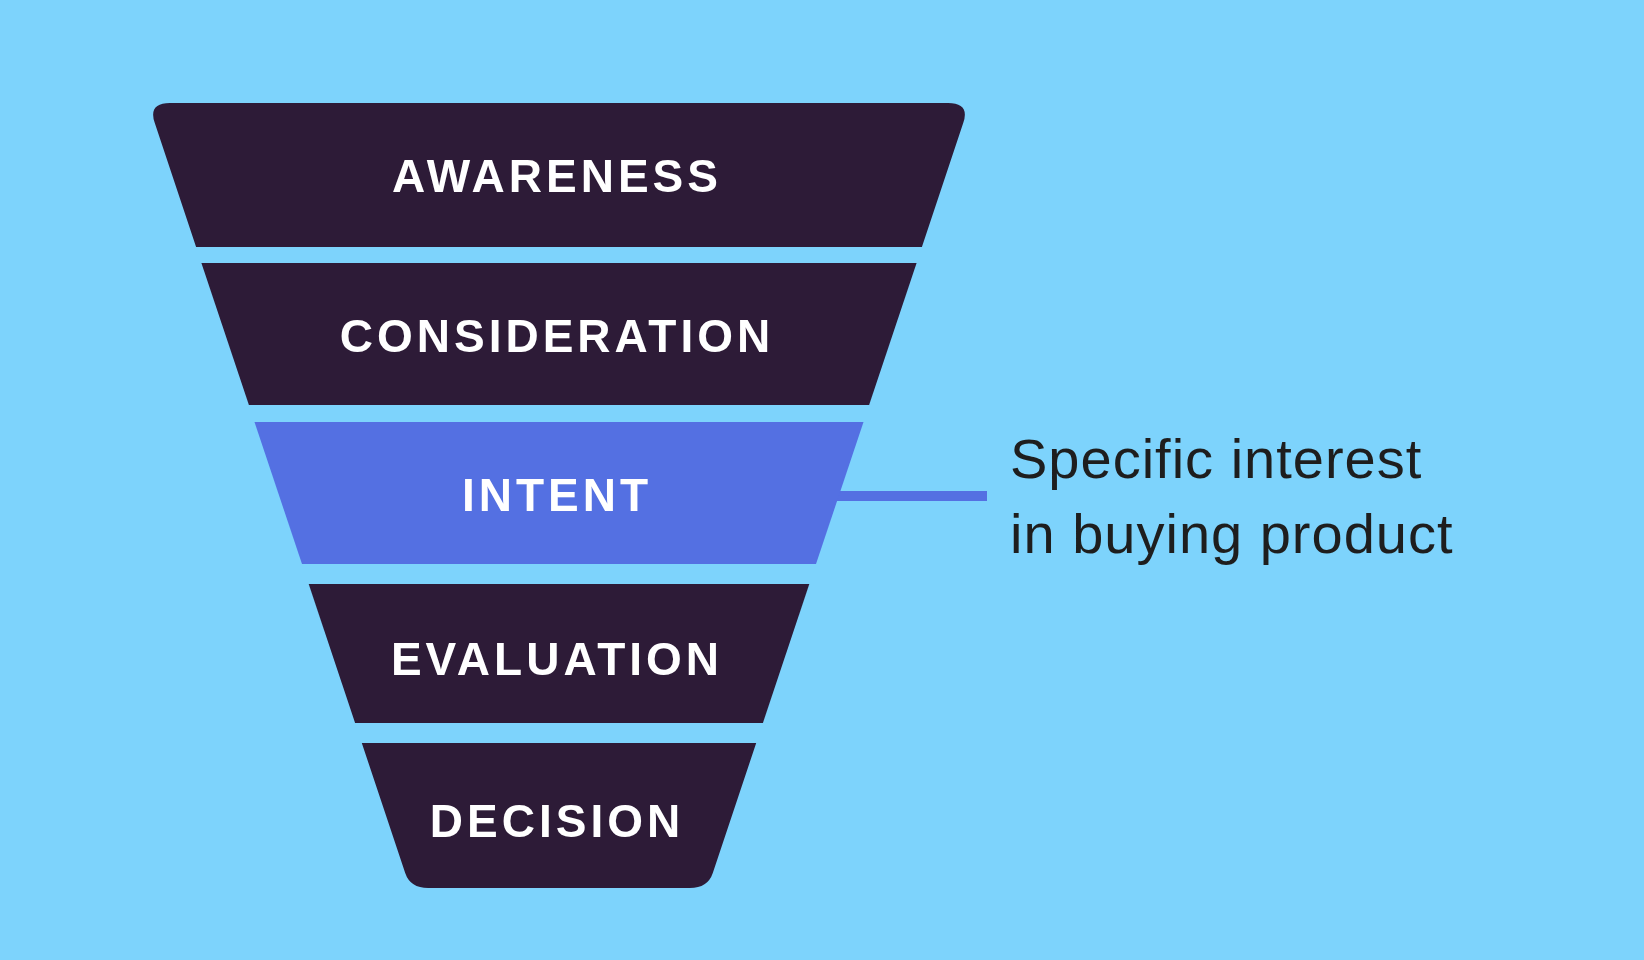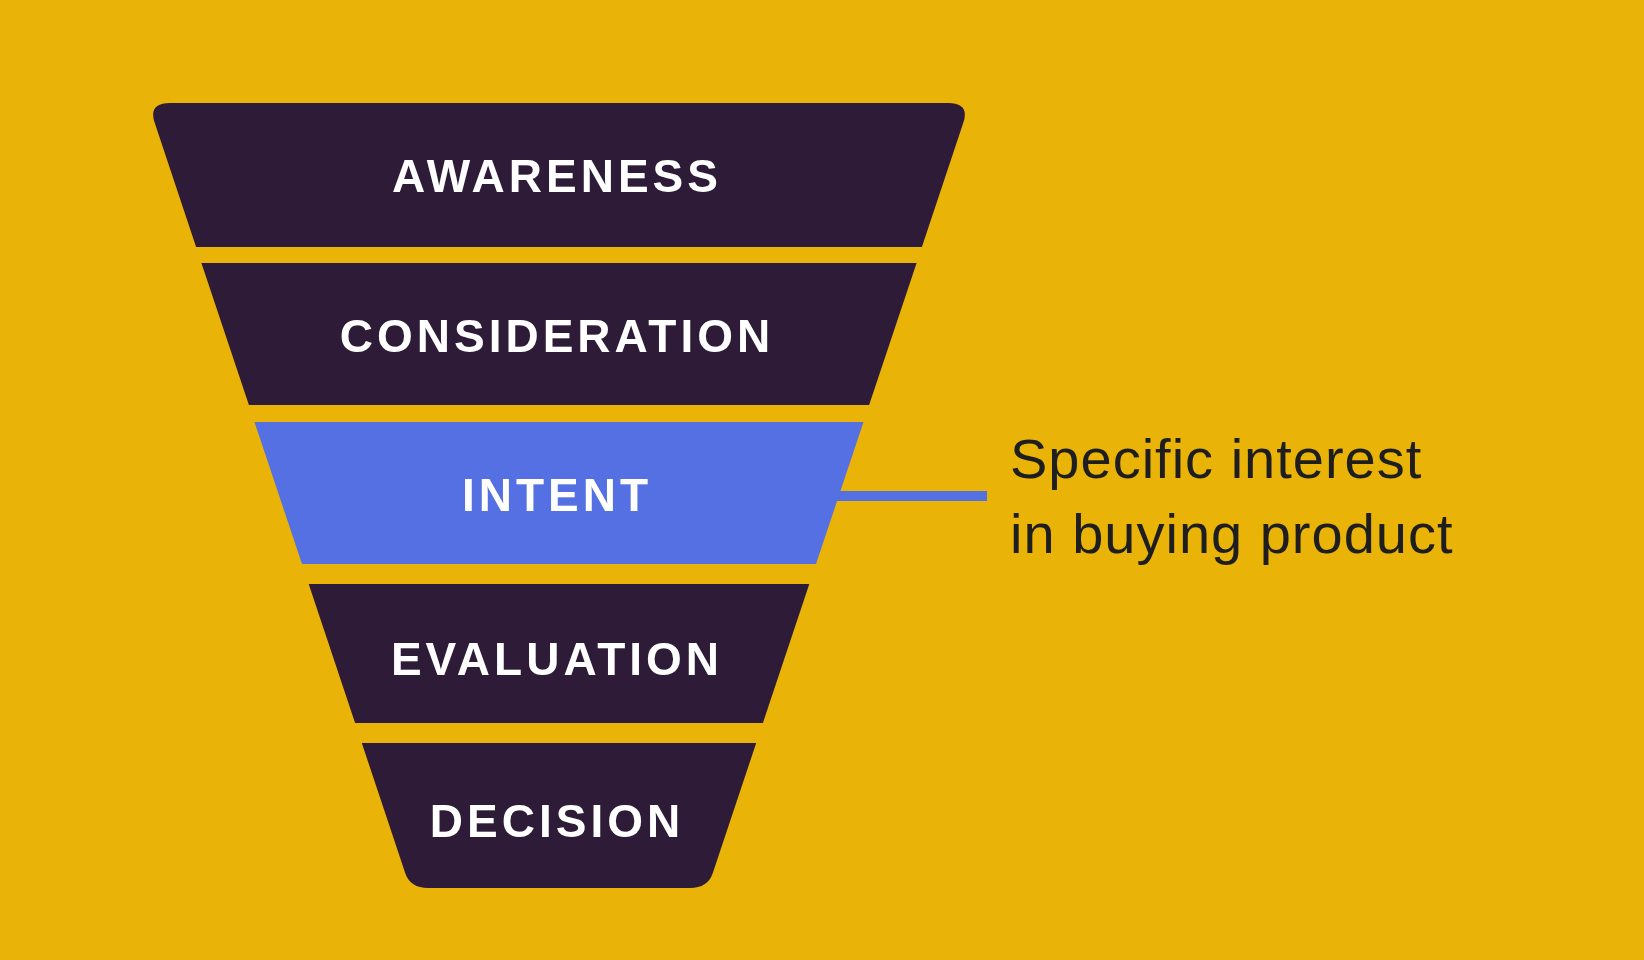--- a/index.html
+++ b/index.html
@@ -4,21 +4,21 @@
 <style>
   html, body {
     margin: 0;
     padding: 0;
     background: #ffffff;
   }
   .canvas {
     position: relative;
     width: 1644px;
     height: 960px;
-    background: #eab308;
+    background: #7dd3fc;
     overflow: hidden;
     font-family: "Liberation Sans", sans-serif;
   }
   svg.funnel-svg {
     position: absolute;
     left: 0;
     top: 0;
     width: 1644px;
     height: 960px;
     display: block;

